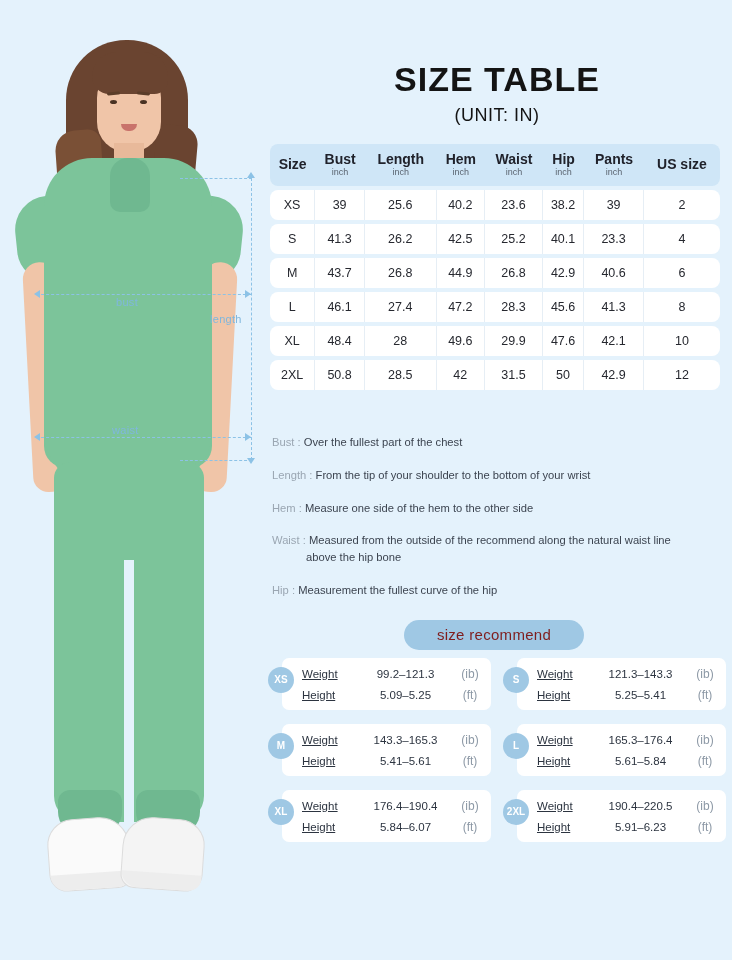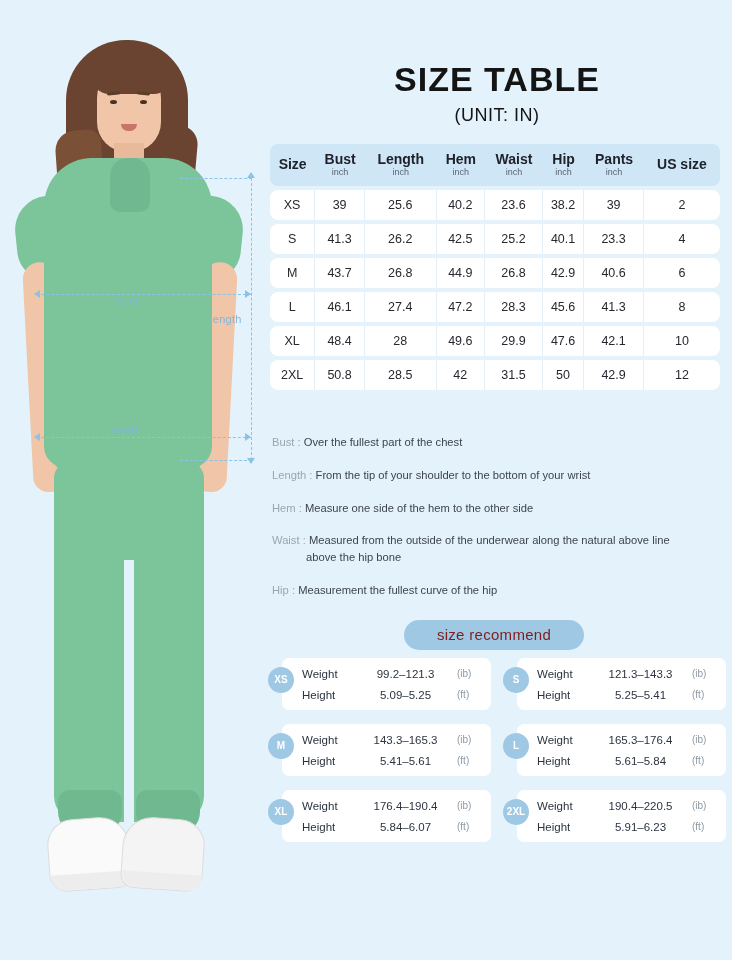--- a/index.html
+++ b/index.html
@@ -184,23 +184,23 @@
     background: #9fc8e4; border-radius: 50%; color: #fff;
     font-size: 10px; font-weight: 700; text-align: center; line-height: 26px;
     z-index: 2;
   }
   .rec-box {
     position: absolute; left: 14px; top: 0; right: 0; height: 52px;
     background: #fff; border-radius: 7px; padding: 5px 8px 5px 20px;
   }
   .rec-row { display: flex; align-items: center; font-size: 11.5px; color: #2c3views; height: 21px; }
   .rec-row { color: #2c3440; }
-  .rec-row .lbl { width: 52px; color: #2c3440; }
+  .rec-row .lbl { width: 52px; color: #2c3440; text-decoration: underline; }
   .rec-row .val { flex: 1; text-align: center; color: #2c3440; }
-  .rec-row .unit { width: 26px; text-align: left; color: #8d99a6; font-size: 10px; }
+  .rec-row .unit { width: 26px; text-align: center; color: #8d99a6; font-size: 12px; }
 </style>
 </head>
 <body>
 
 <div class="page">
 
   <div class="model">
     <div class="hair-back"></div>
     <div class="hair-wave1"></div>
     <div class="hair-wave2"></div>
@@ -359,21 +359,21 @@
       <div class="note">
         <span class="k">Bust</span><span class="k">&nbsp;:&nbsp;</span><span>Over the fullest part of the chest</span>
       </div>
       <div class="note">
         <span class="k">Length</span><span class="k">&nbsp;:&nbsp;</span><span>From the tip of your shoulder to the bottom of your wrist</span>
       </div>
       <div class="note">
         <span class="k">Hem</span><span class="k">&nbsp;:&nbsp;</span><span>Measure one side of the hem to the other side</span>
       </div>
       <div class="note">
-        <span class="k">Waist</span><span class="k">&nbsp;:&nbsp;</span><span>Measured from the outside of the underwear along the natural above line</span>
+        <span class="k">Waist</span><span class="k">&nbsp;:&nbsp;</span><span>Measured from the outside of the recommend along the natural waist line</span>
         <span class="indent">above the hip bone</span>
       </div>
       <div class="note">
         <span class="k">Hip</span><span class="k">&nbsp;:&nbsp;</span><span>Measurement the fullest curve of the hip</span>
       </div>
     </div>
 
     <div class="rec-badge">size recommend</div>
 
     <div class="rec-grid">

